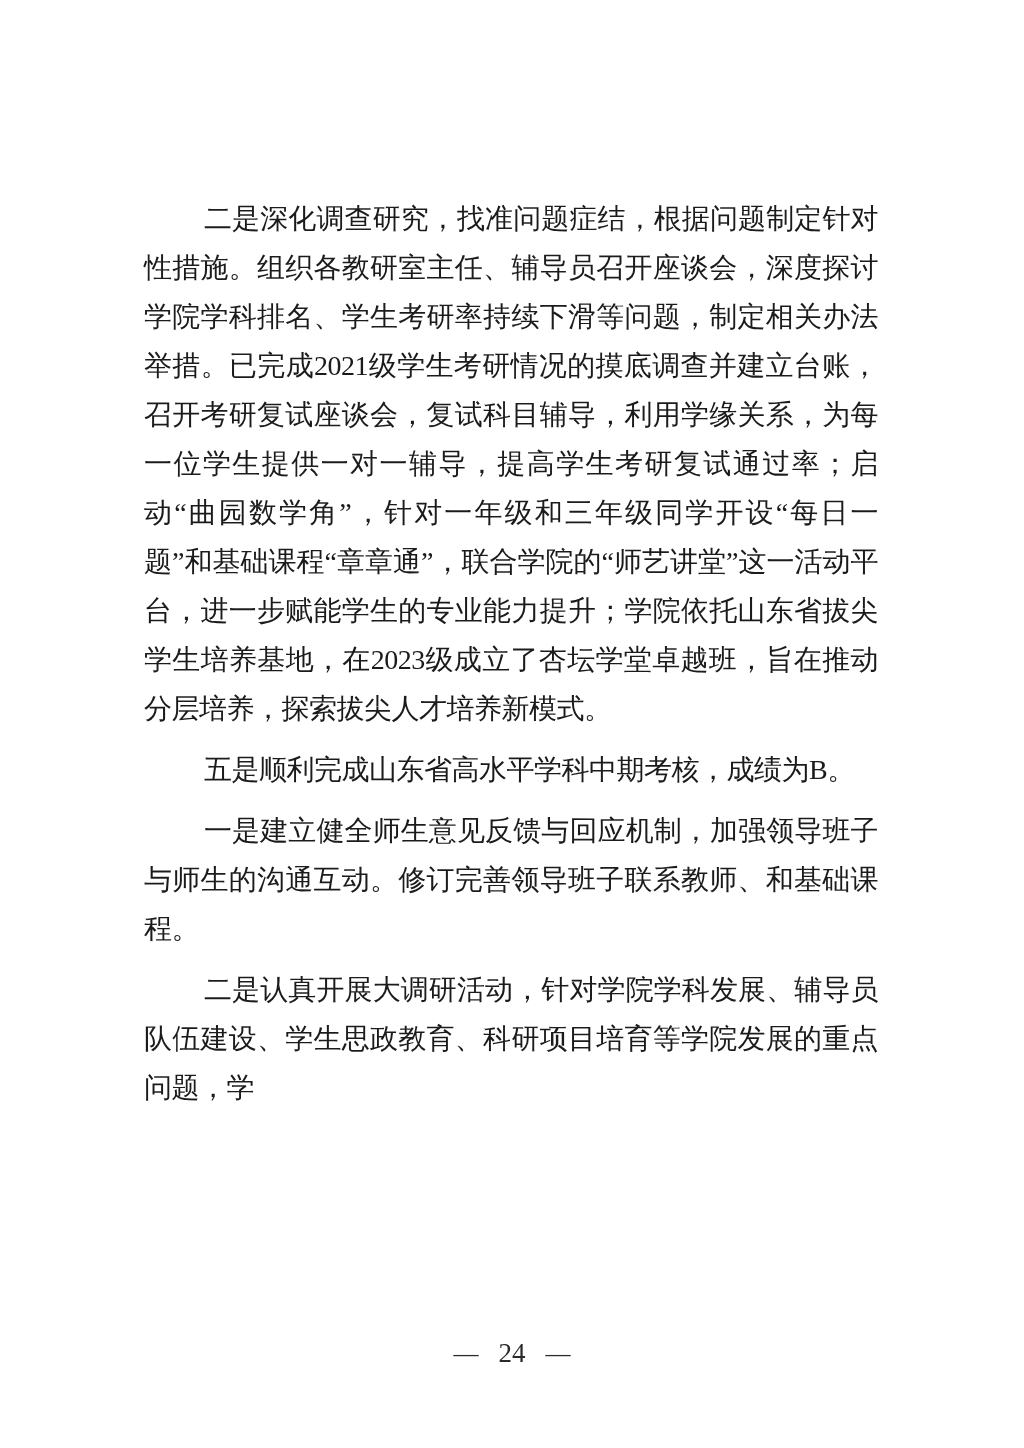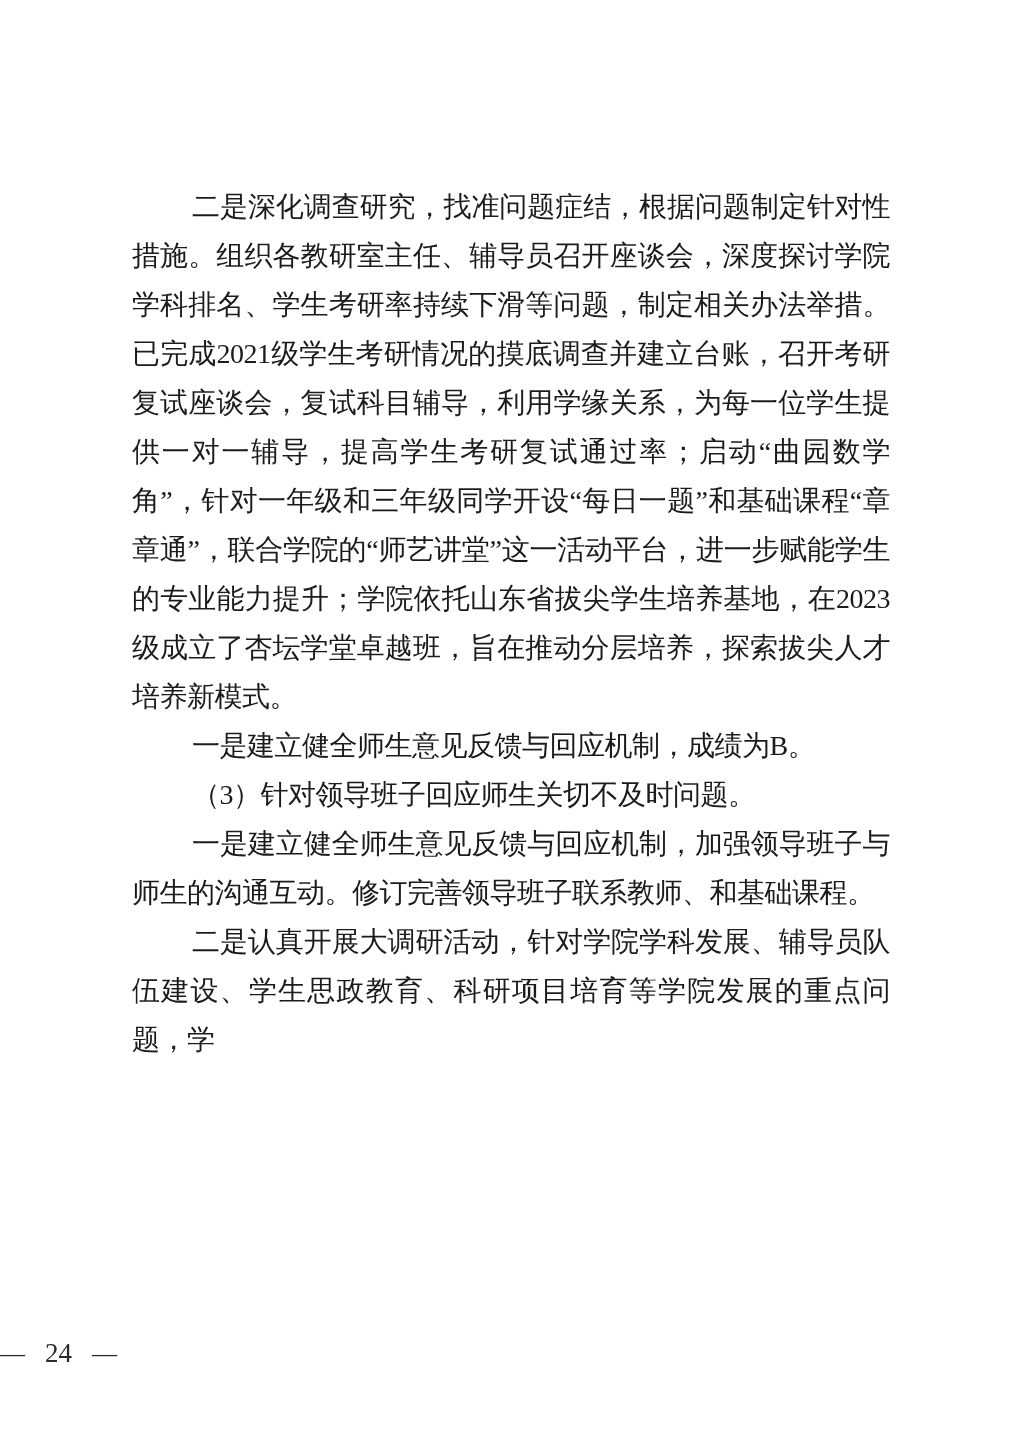--- a/index.html
+++ b/index.html
@@ -17,36 +17,36 @@
     font-family: "Liberation Serif", "DejaVu Serif", serif;
     color: #1b1b1b;
   }
   .doc-body {
     position: absolute;
     left: 132px;
     top: 182px;
     width: 758px;
   }
   .doc-body p.para {
-    margin: 0;
+    margin: 12px;
     padding: 0;
     font-size: 28px;
     line-height: 49px;
     letter-spacing: -0.5px;
     text-align: justify;
     text-justify: inter-ideograph;
     text-indent: 60px;
     word-break: break-all;
   }
   .page-footer {
     position: absolute;
     left: 0;
     top: 1336px;
     width: 100%;
-    text-align: left;
+    text-align: center;
     font-size: 25px;
     line-height: 34px;
     color: #2a2a2a;
     white-space: nowrap;
   }
   .page-footer .dash {
     display: inline-block;
     letter-spacing: 0;
   }
   .page-footer .num {
@@ -55,22 +55,21 @@
     font-size: 27px;
   }
 </style>
 </head>
 <body>
 
 <div class="page">
 
   <div class="doc-body">
     <p class="para">二是深化调查研究，找准问题症结，根据问题制定针对性措施。组织各教研室主任、辅导员召开座谈会，深度探讨学院学科排名、学生考研率持续下滑等问题，制定相关办法举措。已完成2021级学生考研情况的摸底调查并建立台账，召开考研复试座谈会，复试科目辅导，利用学缘关系，为每一位学生提供一对一辅导，提高学生考研复试通过率；启动“曲园数学角”，针对一年级和三年级同学开设“每日一题”和基础课程“章章通”，联合学院的“师艺讲堂”这一活动平台，进一步赋能学生的专业能力提升；学院依托山东省拔尖学生培养基地，在2023级成立了杏坛学堂卓越班，旨在推动分层培养，探索拔尖人才培养新模式。</p>
-    <p class="para">一是建立健全师生意见反馈与回应机制，成绩为B。</p>
-    <p class="para">（3）针对领导班子回应师生关切不及时问题。</p>
+    <p class="para">五是顺利完成山东省高水平学科中期考核，成绩为B。</p>
     <p class="para">一是建立健全师生意见反馈与回应机制，加强领导班子与师生的沟通互动。修订完善领导班子联系教师、和基础课程。</p>
     <p class="para">二是认真开展大调研活动，针对学院学科发展、辅导员队伍建设、学生思政教育、科研项目培育等学院发展的重点问题，学</p>
   </div>
 
   <div class="page-footer">
     <span class="dash">—</span><span class="num">24</span><span class="dash">—</span>
   </div>
 
 </div>
 

